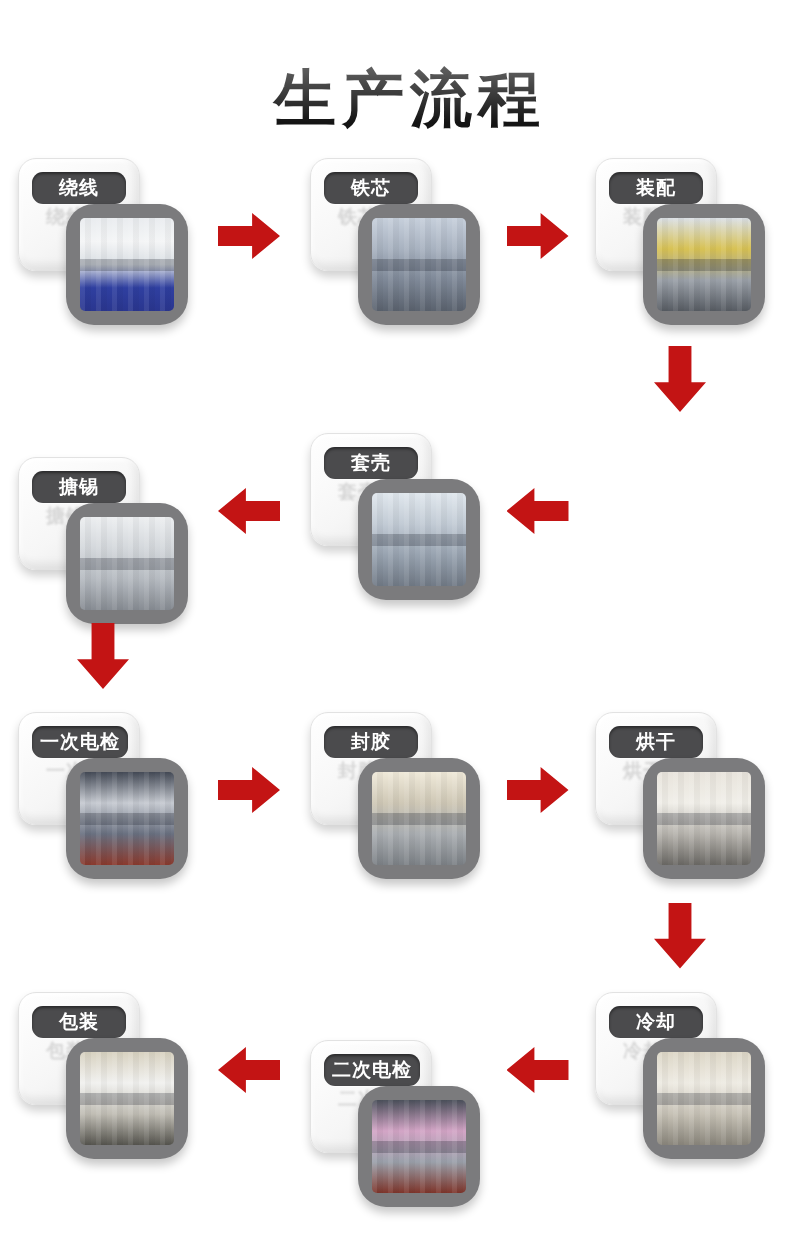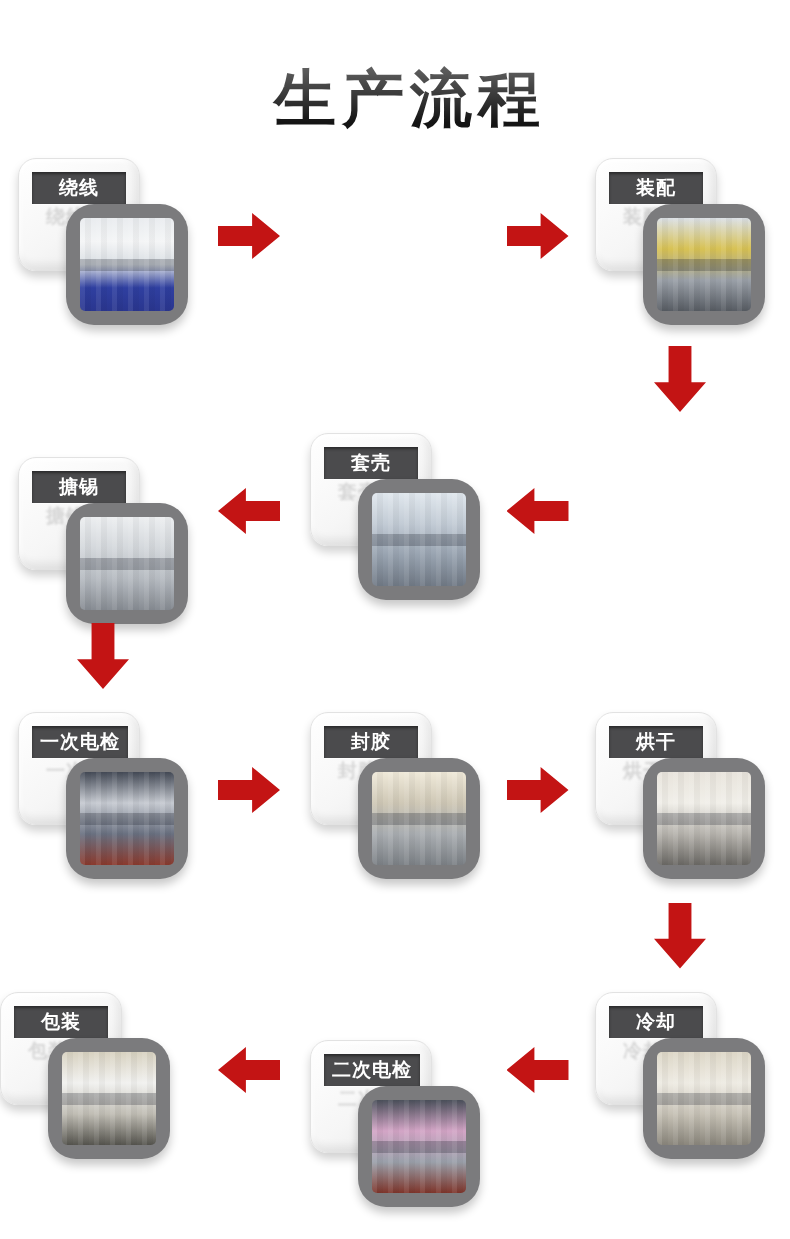--- a/index.html
+++ b/index.html
@@ -27,21 +27,21 @@
   .card{
     position:absolute;left:0;top:0;width:122px;height:113px;box-sizing:border-box;
     border-radius:18px;border:1px solid #e2e2e2;overflow:hidden;
     background:linear-gradient(145deg,#ffffff 0%,#f6f6f6 55%,#e6e6e6 100%);
     box-shadow:0 6px 10px rgba(0,0,0,0.18),
                inset -4px -6px 8px rgba(0,0,0,0.07),
                inset 2px 3px 4px rgba(255,255,255,0.9);
   }
   .label-pill{
     position:absolute;left:13px;top:13px;min-width:94px;height:32px;
-    padding:0 8px;box-sizing:border-box;border-radius:0;
+    padding:0 8px;box-sizing:border-box;border-radius:11px;
     background:var(--label-pill-bg,#4b4b4d);
     display:flex;align-items:center;justify-content:center;
     box-shadow:inset 0 2px 3px rgba(0,0,0,0.45),0 1px 1px rgba(255,255,255,0.7);
   }
   .label-text{
     color:var(--label-text,#ffffff);font-size:19px;font-weight:bold;
     letter-spacing:1px;white-space:nowrap;
   }
   .label-ghost{
     position:absolute;left:27px;top:45px;font-size:19px;font-weight:bold;
@@ -85,20 +85,31 @@
     <div class="card">
       <div class="label-ghost">绕线</div>
       <div class="label-pill">
         <span class="label-text">绕线</span>
       </div>
     </div>
     <div class="photo-frame">
       <div class="photo" style="background: linear-gradient(rgb(233, 236, 239), rgb(244, 245, 246), rgb(217, 222, 227), rgb(47, 63, 160), rgb(42, 54, 143));"></div>
     </div>
   </div>
+    <div class="cell" style="left: 310px; top: 158px;">
+    <div class="card">
+      <div class="label-ghost">铁芯</div>
+      <div class="label-pill">
+        <span class="label-text">铁芯</span>
+      </div>
+    </div>
+    <div class="photo-frame">
+      <div class="photo" style="background: linear-gradient(rgb(198, 207, 219), rgb(168, 178, 192), rgb(126, 136, 151), rgb(90, 98, 110));"></div>
+    </div>
+  </div>
     <div class="cell" style="left: 595px; top: 158px;">
     <div class="card">
       <div class="label-ghost">装配</div>
       <div class="label-pill">
         <span class="label-text">装配</span>
       </div>
     </div>
     <div class="photo-frame">
       <div class="photo" style="background: linear-gradient(rgb(219, 224, 230), rgb(216, 194, 84), rgb(154, 160, 168), rgb(87, 92, 99));"></div>
     </div>
@@ -173,21 +184,21 @@
     <div class="card">
       <div class="label-ghost">二次电检</div>
       <div class="label-pill">
         <span class="label-text">二次电检</span>
       </div>
     </div>
     <div class="photo-frame">
       <div class="photo" style="background: linear-gradient(rgb(76, 81, 92), rgb(211, 165, 198), rgb(154, 160, 170), rgb(126, 53, 43));"></div>
     </div>
   </div>
-    <div class="cell" style="left: 0; top: 992px; text-decoration: underline;">
+    <div class="cell" style="left: 18px; top: 992px; text-decoration: underline;">
     <div class="card">
       <div class="label-ghost">包装</div>
       <div class="label-pill">
         <span class="label-text">包装</span>
       </div>
     </div>
     <div class="photo-frame">
       <div class="photo" style="background: linear-gradient(rgb(216, 210, 193), rgb(241, 241, 239), rgb(192, 189, 180), rgb(86, 85, 79));"></div>
     </div>
   </div>

